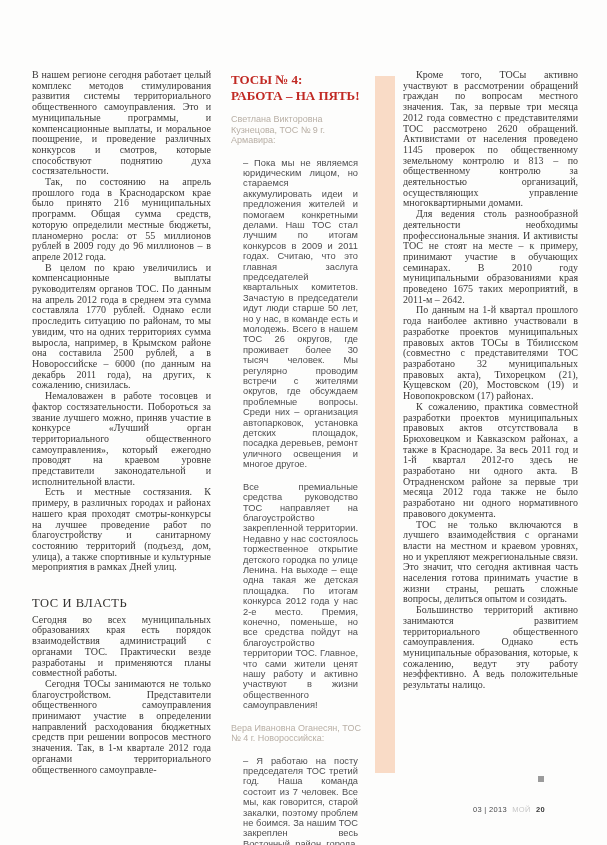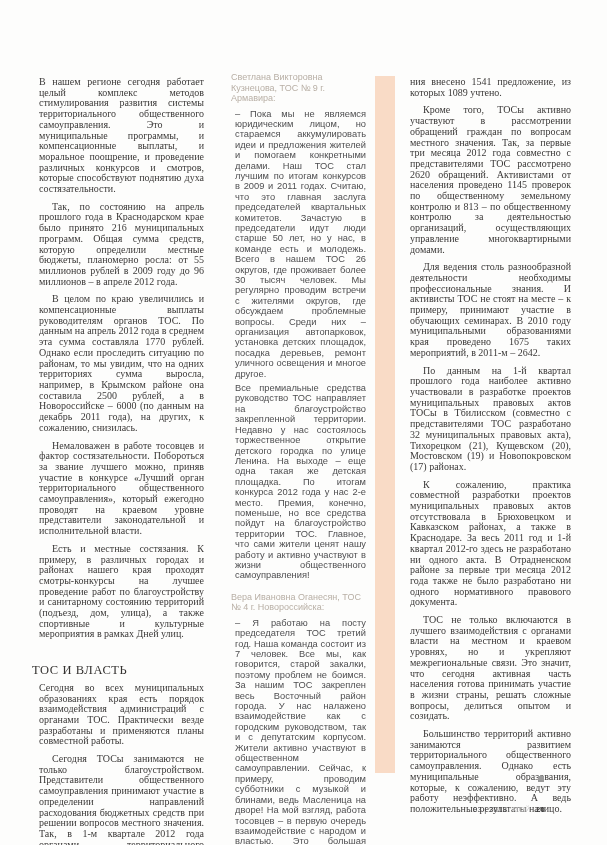--- a/index.html
+++ b/index.html
@@ -16,21 +16,21 @@
     position: absolute;
     top: 70px;
     text-align: justify;
     font-family: "Liberation Serif", serif;
     font-size: 10px;
     line-height: 10.7px;
     color: #3b3938;
   }
   .col-left  { left: 32px;  width: 179px; }
   .col-right { left: 403px; width: 175px; }
-  .serif-col p { margin: 7px; }
+  .serif-col p { margin: 0; }
   .serif-col p.indent { text-indent: 13px; }
   .section-heading {
     font-family: "Liberation Serif", serif;
     font-weight: 400;
     font-size: 12.5px;
     letter-spacing: 0.6px;
     color: #343230;
     margin: 25px 0 6px 0;
     text-align: left;
   }
@@ -55,21 +55,21 @@
     margin: 0 0 11px 0;
     text-align: left;
   }
   .speaker {
     color: #b8afa5;
     font-size: 9px;
     line-height: 10.5px;
     margin: 0 0 5px 0;
     text-align: left;
   }
-  .col-mid p.answer { margin: 4px; }
+  .col-mid p.answer { margin: 12px; }
   .interview-block { margin-bottom: 11px; }
   
   .divider-bar {
     position: absolute;
     left: 375px;
     top: 76px;
     width: 20px;
     height: 697px;
     background: #f9dbc6;
   }
@@ -106,37 +106,38 @@
     <p class="indent">Так, по состоянию на апрель прошлого года в Краснодарском крае было принято 216 муниципальных программ. Общая сумма средств, которую определили местные бюджеты, планомерно росла: от 55 миллионов рублей в 2009 году до 96 миллионов – в апреле 2012 года.</p>
     <p class="indent">В целом по краю увеличились и компенсационные выплаты руководителям органов ТОС. По данным на апрель 2012 года в среднем эта сумма составляла 1770 рублей. Однако если проследить ситуацию по районам, то мы увидим, что на одних территориях сумма выросла, например, в Крымском районе она составила 2500 рублей, а в Новороссийске – 6000 (по данным на декабрь 2011 года), на других, к сожалению, снизилась.</p>
     <p class="indent">Немаловажен в работе тосовцев и фактор состязательности. Побороться за звание лучшего можно, приняв участие в конкурсе «Лучший орган территориального общественного самоуправления», который ежегодно проводят на краевом уровне представители законодательной и исполнительной власти.</p>
     <p class="indent">Есть и местные состязания. К примеру, в различных городах и районах нашего края проходят смотры-конкурсы на лучшее проведение работ по благоустройству и санитарному состоянию территорий (подъезд, дом, улица), а также спортивные и культурные мероприятия в рамках Дней улиц.</p>
     <h2 class="section-heading">ТОС И ВЛАСТЬ</h2>
     <p>Сегодня во всех муниципальных образованиях края есть порядок взаимодействия администраций с органами ТОС. Практически везде разработаны и применяются планы совместной работы.</p>
     <p class="indent">Сегодня ТОСы занимаются не только благоустройством. Представители общественного самоуправления принимают участие в определении направлений расходования бюджетных средств при решении вопросов местного значения. Так, в 1-м квартале 2012 года органами территориального общественного самоуправле-</p>
   </div>
 
   <div class="col-mid">
+    <h1 class="interview-heading"><span>ТОСЫ № 4:</span><br>
+      <span>РАБОТА – НА ПЯТЬ!</span></h1>
 
     <div class="interview-block">
       <p class="speaker">Светлана Викторовна Кузнецова, ТОС № 9 г. Армавира:</p>
       <p class="answer">– Пока мы не являемся юридическим лицом, но стараемся аккумулировать идеи и предложения жителей и помогаем конкретными делами. Наш ТОС стал лучшим по итогам конкурсов в 2009 и 2011 годах. Считаю, что это главная заслуга председателей квартальных комитетов. Зачастую в председатели идут люди старше 50 лет, но у нас, в команде есть и молодежь. Всего в нашем ТОС 26 округов, где проживает более 30 тысяч человек. Мы регулярно проводим встречи с жителями округов, где обсуждаем проблемные вопросы. Среди них – организация автопарковок, установка детских площадок, посадка деревьев, ремонт уличного освещения и многое другое.</p>
       <p class="answer">Все премиальные средства руководство ТОС направляет на благоустройство закрепленной территории. Недавно у нас состоялось торжественное открытие детского городка по улице Ленина. На выходе – еще одна такая же детская площадка. По итогам конкурса 2012 года у нас 2-е место. Премия, конечно, поменьше, но все средства пойдут на благоустройство территории ТОС. Главное, что сами жители ценят нашу работу и активно участвуют в жизни общественного самоуправления!</p>
     </div>
 
     <div class="interview-block">
       <p class="speaker">Вера Ивановна Оганесян, ТОС № 4 г. Новороссийска:</p>
       <p class="answer">– Я работаю на посту председателя ТОС третий год. Наша команда состоит из 7 человек. Все мы, как говорится, старой закалки, поэтому проблем не боимся. За нашим ТОС закреплен весь Восточный район города. У нас налажено взаимодействие как с городским руководством, так и с депутатским корпусом. Жители активно участвуют в общественном самоуправлении. Сейчас, к примеру, проводим субботники с музыкой и блинами, ведь Масленица на дворе! На мой взгляд, работа тосовцев – в первую очередь взаимодействие с народом и властью. Это большая ответственность перед теми, кто надеется и верит, что та или иная проблема будет обязательно решена.</p>
     </div>
   </div>
 
   <div class="divider-bar"></div>
 
   <div class="serif-col col-right">
-    <p>ния внесено 1541 предложение, из которых 1089 учтено.</p>
     <p class="indent">Кроме того, ТОСы активно участвуют в рассмотрении обращений граждан по вопросам местного значения. Так, за первые три месяца 2012 года совместно с представителями ТОС рассмотрено 2620 обращений. Активистами от населения проведено 1145 проверок по общественному земельному контролю и 813 – по общественному контролю за деятельностью организаций, осуществляющих управление многоквартирными домами.</p>
     <p class="indent">Для ведения столь разнообразной деятельности необходимы профессиональные знания. И активисты ТОС не стоят на месте – к примеру, принимают участие в обучающих семинарах. В 2010 году муниципальными образованиями края проведено 1675 таких мероприятий, в 2011-м – 2642.</p>
     <p class="indent">По данным на 1-й квартал прошлого года наиболее активно участвовали в разработке проектов муниципальных правовых актов ТОСы в Тбилисском (совместно с представителями ТОС разработано 32 муниципальных правовых акта), Тихорецком (21), Кущевском (20), Мостовском (19) и Новопокровском (17) районах.</p>
     <p class="indent">К сожалению, практика совместной разработки проектов муниципальных правовых актов отсутствовала в Брюховецком и Кавказском районах, а также в Краснодаре. За весь 2011 год и 1-й квартал 2012-го здесь не разработано ни одного акта. В Отрадненском районе за первые три месяца 2012 года также не было разработано ни одного нормативного правового документа.</p>
     <p class="indent">ТОС не только включаются в лучшего взаимодействия с органами власти на местном и краевом уровнях, но и укрепляют межрегиональные связи. Это значит, что сегодня активная часть населения готова принимать участие в жизни страны, решать сложные вопросы, делиться опытом и созидать.</p>
     <p class="indent">Большинство территорий активно занимаются развитием территориального общественного самоуправления. Однако есть муниципальные образования, которые, к сожалению, ведут эту работу неэффективно. А ведь положительные результаты налицо.</p>
   </div>
 
   <div class="endmark"></div>
 

